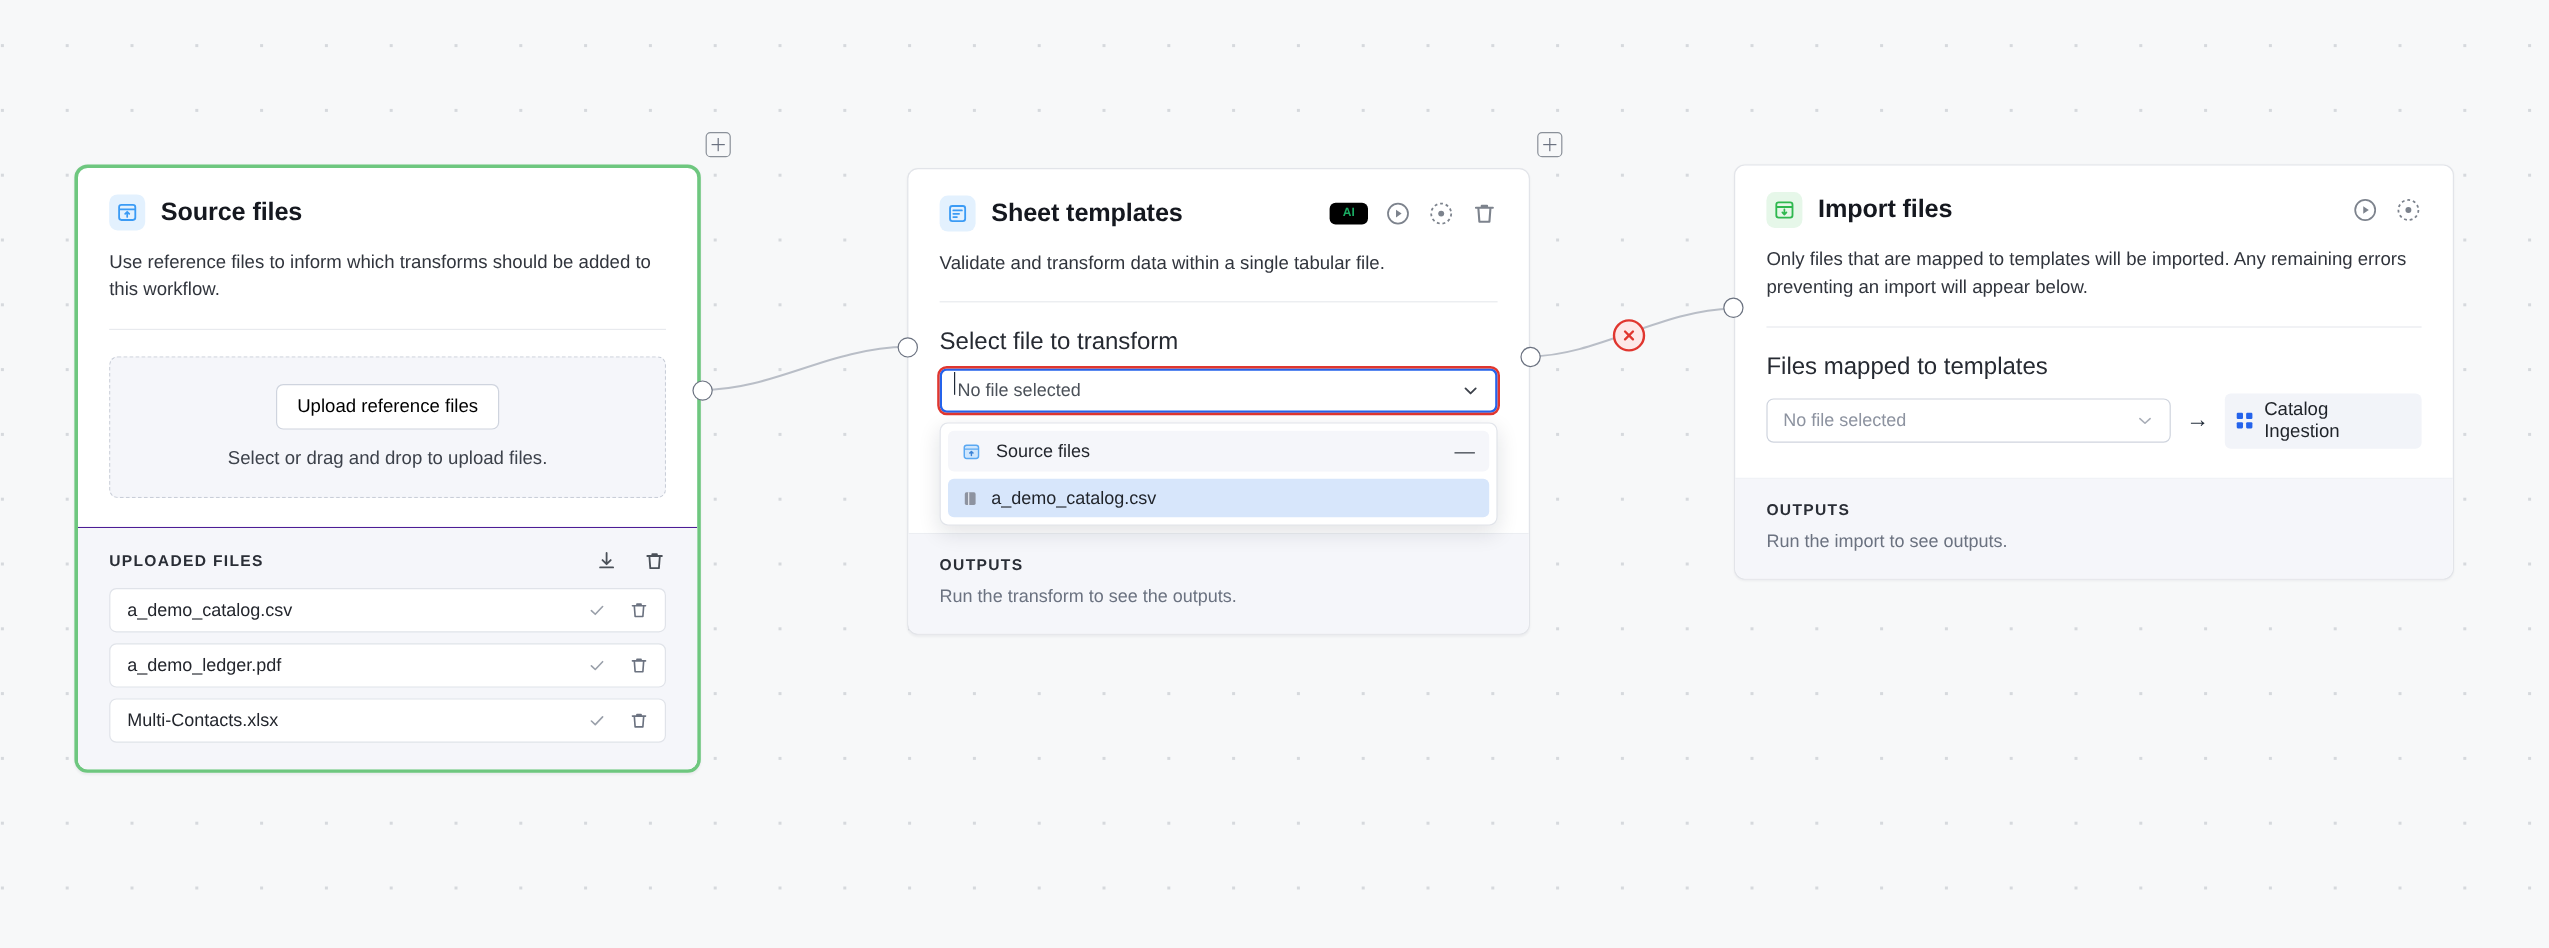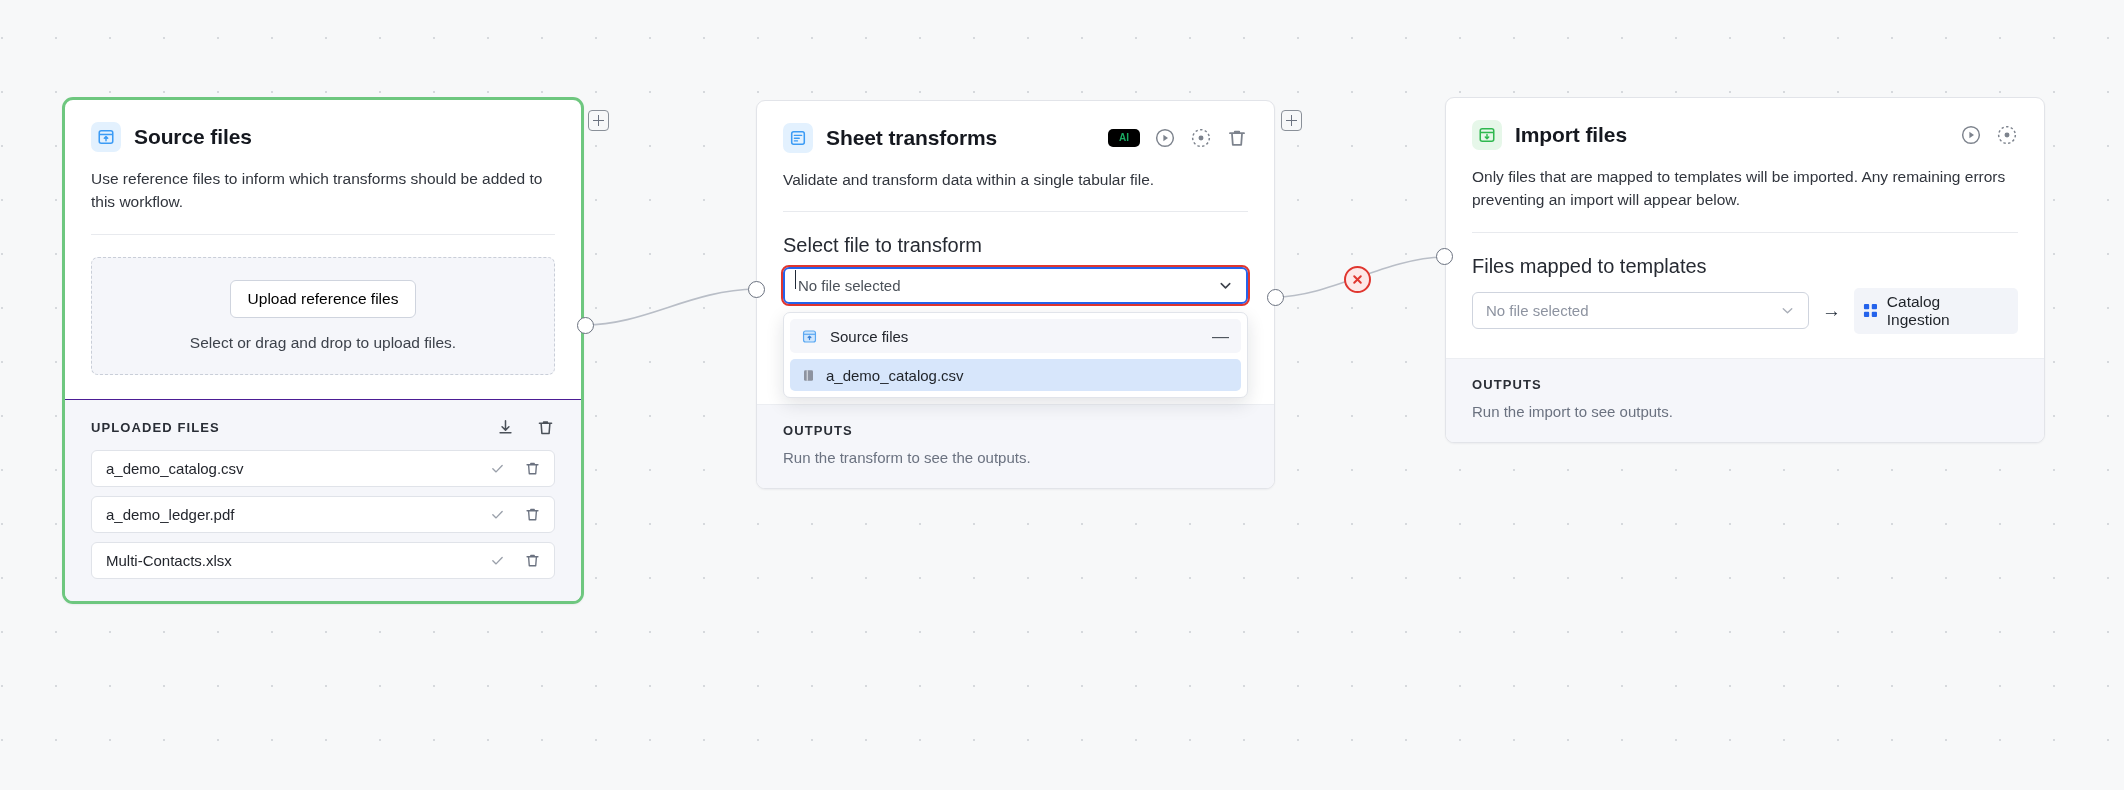--- a/index.html
+++ b/index.html
@@ -16,20 +16,21 @@
     position: relative;
   }
 
   
   .panel {
     position: absolute;
     background: #ffffff;
     border: 1px solid #e2e4e9;
     border-radius: 9px;
     box-shadow: 0 1px 2px rgba(16,24,40,.05);
+    margin-top: 40px;
   }
   .panel.selected {
     border: 3px solid #6ec77f;
     border-radius: 11px;
   }
 
   .p-head {
     display: flex;
     align-items: center;
     gap: 13px;
@@ -386,21 +387,21 @@
 </div>
 
 <div class="panel" style="left:756px; top:100px; width:519px;">
   <div class="p-head">
     <span class="p-icon blue">
       <svg width="18" height="18" viewBox="0 0 20 20">
         <rect x="3" y="3" width="14" height="14" rx="2.2" fill="none" stroke="#3b9bf5" stroke-width="1.7"></rect>
         <path d="M6 7.1 H14 M6 10.2 H11.4 M6 13.2 H9.4" stroke="#3b9bf5" stroke-width="1.6" stroke-linecap="round"></path>
       </svg>
     </span>
-    <span class="p-title">Sheet transforms</span>
+    <span class="p-title">Sheet templates</span>
     <span class="p-actions">
       <span class="ai-badge">AI</span>
       <svg class="act" viewBox="0 0 24 24">
         <circle cx="12" cy="12" r="9.1" fill="none" stroke="#7d838d" stroke-width="1.6"></circle>
         <path d="M10.2 8.5 L15.3 12 L10.2 15.5 Z" fill="#7d838d"></path>
       </svg>
       <svg class="act" viewBox="0 0 24 24">
         <circle cx="12" cy="12" r="9.1" fill="none" stroke="#7d838d" stroke-width="1.6" stroke-dasharray="2.6 2.6"></circle>
         <circle cx="12" cy="12" r="2.7" fill="#7d838d"></circle>
       </svg>

